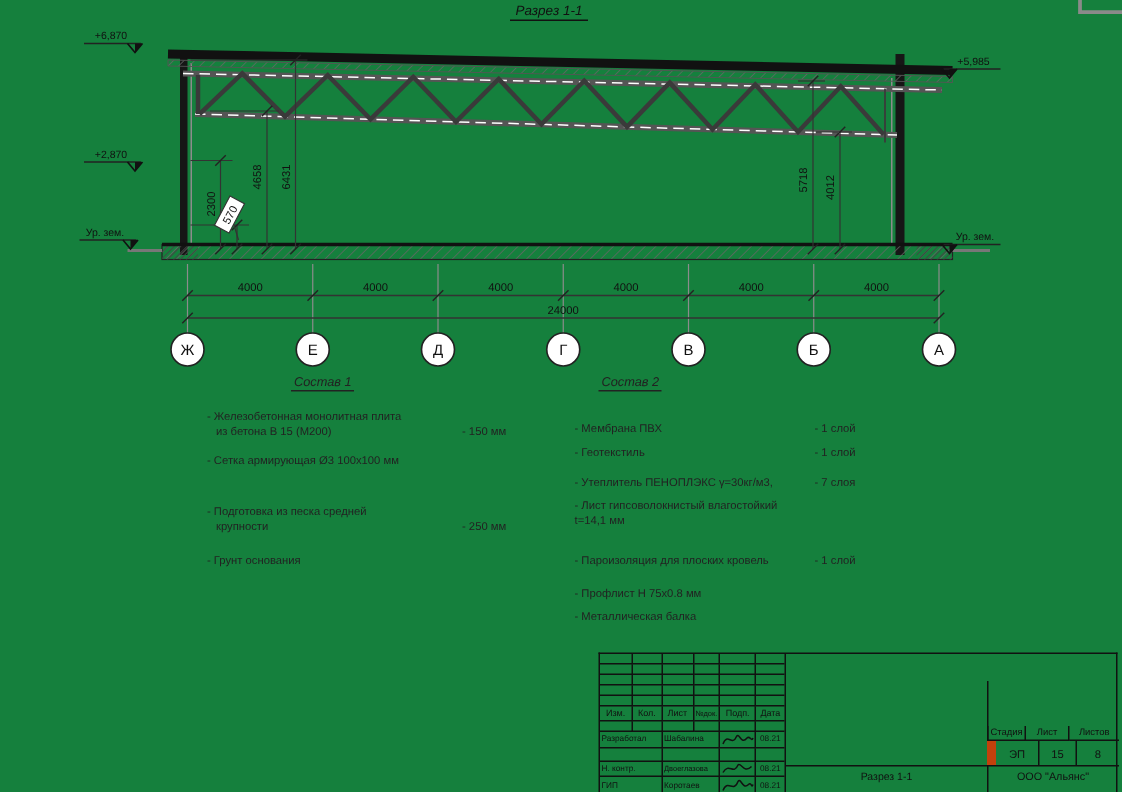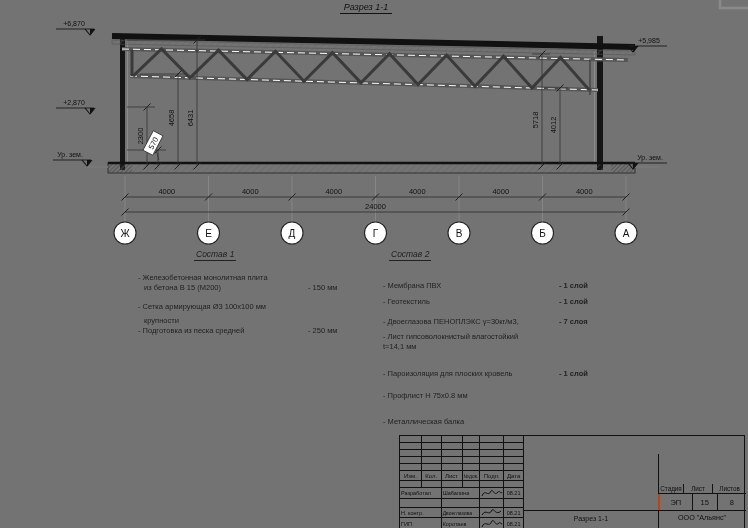--- a/index.html
+++ b/index.html
@@ -1,36 +1,36 @@
 <!DOCTYPE html>
 <html><head>
 <meta charset="utf-8">
 <style>
   * { margin:0; padding:0; box-sizing:border-box; }
   body { background:#fff; font-family:"Liberation Sans", sans-serif; color:#111; }
-  .sheet { position:relative; width:748px; height:528px; background:#737373; overflow:hidden; }
+  .sheet { position:relative; width:748px; height:528px; background:#15803d; overflow:hidden; }
 
   .section-title { position:absolute; left:300px; top:2px; width:132px; text-align:center;
     font-size:9px; font-style:italic; }
   .section-title span { border-bottom:1px solid #111; padding:0 4px 1px; }
 
   svg text { font-family:"Liberation Sans", sans-serif; fill:#111; }
 
   
   .sostav { position:absolute; font-size:7.5px; line-height:10px; color:#222; }
   .sostav1 { left:138px; top:249px; width:245px; }
   .sostav2 { left:383px; top:249px; width:240px; }
   .sostav-title { font-size:8.5px; font-style:italic; }
   .sostav-title span { border-bottom:1px solid #222; padding:0 2px 1px;font-style:italic; }
   .sostav1 .sostav-title { margin-left:56px; margin-bottom:14px; }
-  .sostav2 .sostav-title { margin-left:6px; margin-bottom:22px; }
+  .sostav2 .sostav-title { margin-left:16px; margin-bottom:22px; }
   .s-item { position:relative; }
   .s-val { position:absolute; bottom:0; white-space:nowrap; }
   .sostav1 .s-val { left:170px; }
-  .sostav2 .s-val { left:176px;font-weight:bold; }
+  .sostav2 .s-val { left:160px; }
   .s-line { display:block; white-space:nowrap; }
   .s-line.indent { padding-left:6px; }
 
   
   .tblock { position:absolute; left:399px; top:435px; width:346px; height:93px;
     border:1.5px solid #111; border-bottom:none; font-size:6px; }
   .tb-left { position:absolute; left:0; top:0; width:124px; height:93px; border-right:1.5px solid #111; }
   .tb-row { display:flex; width:100%; }
   .tb-cell { border-right:1px solid #111; border-bottom:1px solid #111; overflow:hidden;
     display:flex; align-items:center; justify-content:center; white-space:nowrap; }
@@ -218,53 +218,56 @@
     </g>
   </svg>
 
   <div class="sostav sostav1">
     <div class="sostav-title"><span>Состав 1</span></div>
     <div class="s-item" style="margin-bottom:9px">
       <span class="s-line">- Железобетонная  монолитная плита</span>
       <span class="s-line indent">из бетона В 15 (М200)</span>
       <span class="s-val">- 150 мм</span>
     </div>
-    <div class="s-item" style="margin-bottom:4px">
+    <div class="s-item" style="margin-bottom:24px">
       <span class="s-line">- Сетка армирующая Ø3 100х100 мм</span>
     </div>
     <div class="s-item" style="margin-bottom:13px">
+      <span class="s-line">- Подготовка из песка средней</span>
       <span class="s-line indent">крупности</span>
-      <span class="s-line">- Подготовка из песка средней</span>
       <span class="s-val">- 250 мм</span>
+    </div>
+    <div class="s-item">
+      <span class="s-line">- Грунт основания</span>
     </div>
   </div>
 
   <div class="sostav sostav2">
     <div class="sostav-title"><span>Состав 2</span></div>
     <div class="s-item" style="margin-bottom:6px">
       <span class="s-line">- Мембрана ПВХ</span>
       <span class="s-val">- 1 слой</span>
     </div>
     <div class="s-item" style="margin-bottom:10px">
       <span class="s-line">- Геотекстиль</span>
       <span class="s-val">- 1 слой</span>
     </div>
     <div class="s-item" style="margin-bottom:5px">
-      <span class="s-line">- Двоеглазова ПЕНОПЛЭКС γ=30кг/м3,</span>
+      <span class="s-line">- Утеплитель ПЕНОПЛЭКС γ=30кг/м3,</span>
       <span class="s-val">- 7 слоя</span>
     </div>
     <div class="s-item" style="margin-bottom:17px">
       <span class="s-line">- Лист гипсоволокнистый влагостойкий</span>
       <span class="s-line">t=14,1 мм</span>
     </div>
     <div class="s-item" style="margin-bottom:12px">
       <span class="s-line">- Пароизоляция для плоских кровель</span>
       <span class="s-val">- 1 слой</span>
     </div>
-    <div class="s-item" style="margin-bottom:16px">
+    <div class="s-item" style="margin-bottom:5px">
       <span class="s-line">- Профлист Н 75х0.8 мм</span>
     </div>
     <div class="s-item">
       <span class="s-line">- Металлическая балка</span>
     </div>
   </div>
 
   <div class="tblock">
     <div class="tb-left">
 
@@ -367,21 +370,21 @@
     <div class="tb-vdiv"></div>
     <div class="tb-hline"></div>
 
     <div class="tb-stage">
       <div class="tb-row">
         <div class="tb-cell" style="width:26px;border-left:1px solid #111">Стадия</div>
         <div class="tb-cell" style="width:29px">Лист</div>
         <div class="tb-cell last" style="width:33px">Листов</div>
       </div>
       <div class="tb-row vals">
-        <div class="tb-cell" style="width:40px;border-left:2px solid #c2410c">ЭП</div>
+        <div class="tb-cell" style="width:40px;border-left:6px solid #c2410c">ЭП</div>
         <div class="tb-cell" style="width:29px">15</div>
         <div class="tb-cell last" style="width:33px">8</div>
       </div>
     </div>
 
     <div class="tb-section-label">Разрез 1-1</div>
     <div class="tb-company">ООО "Альянс"</div>
   </div>
 
 </div>

